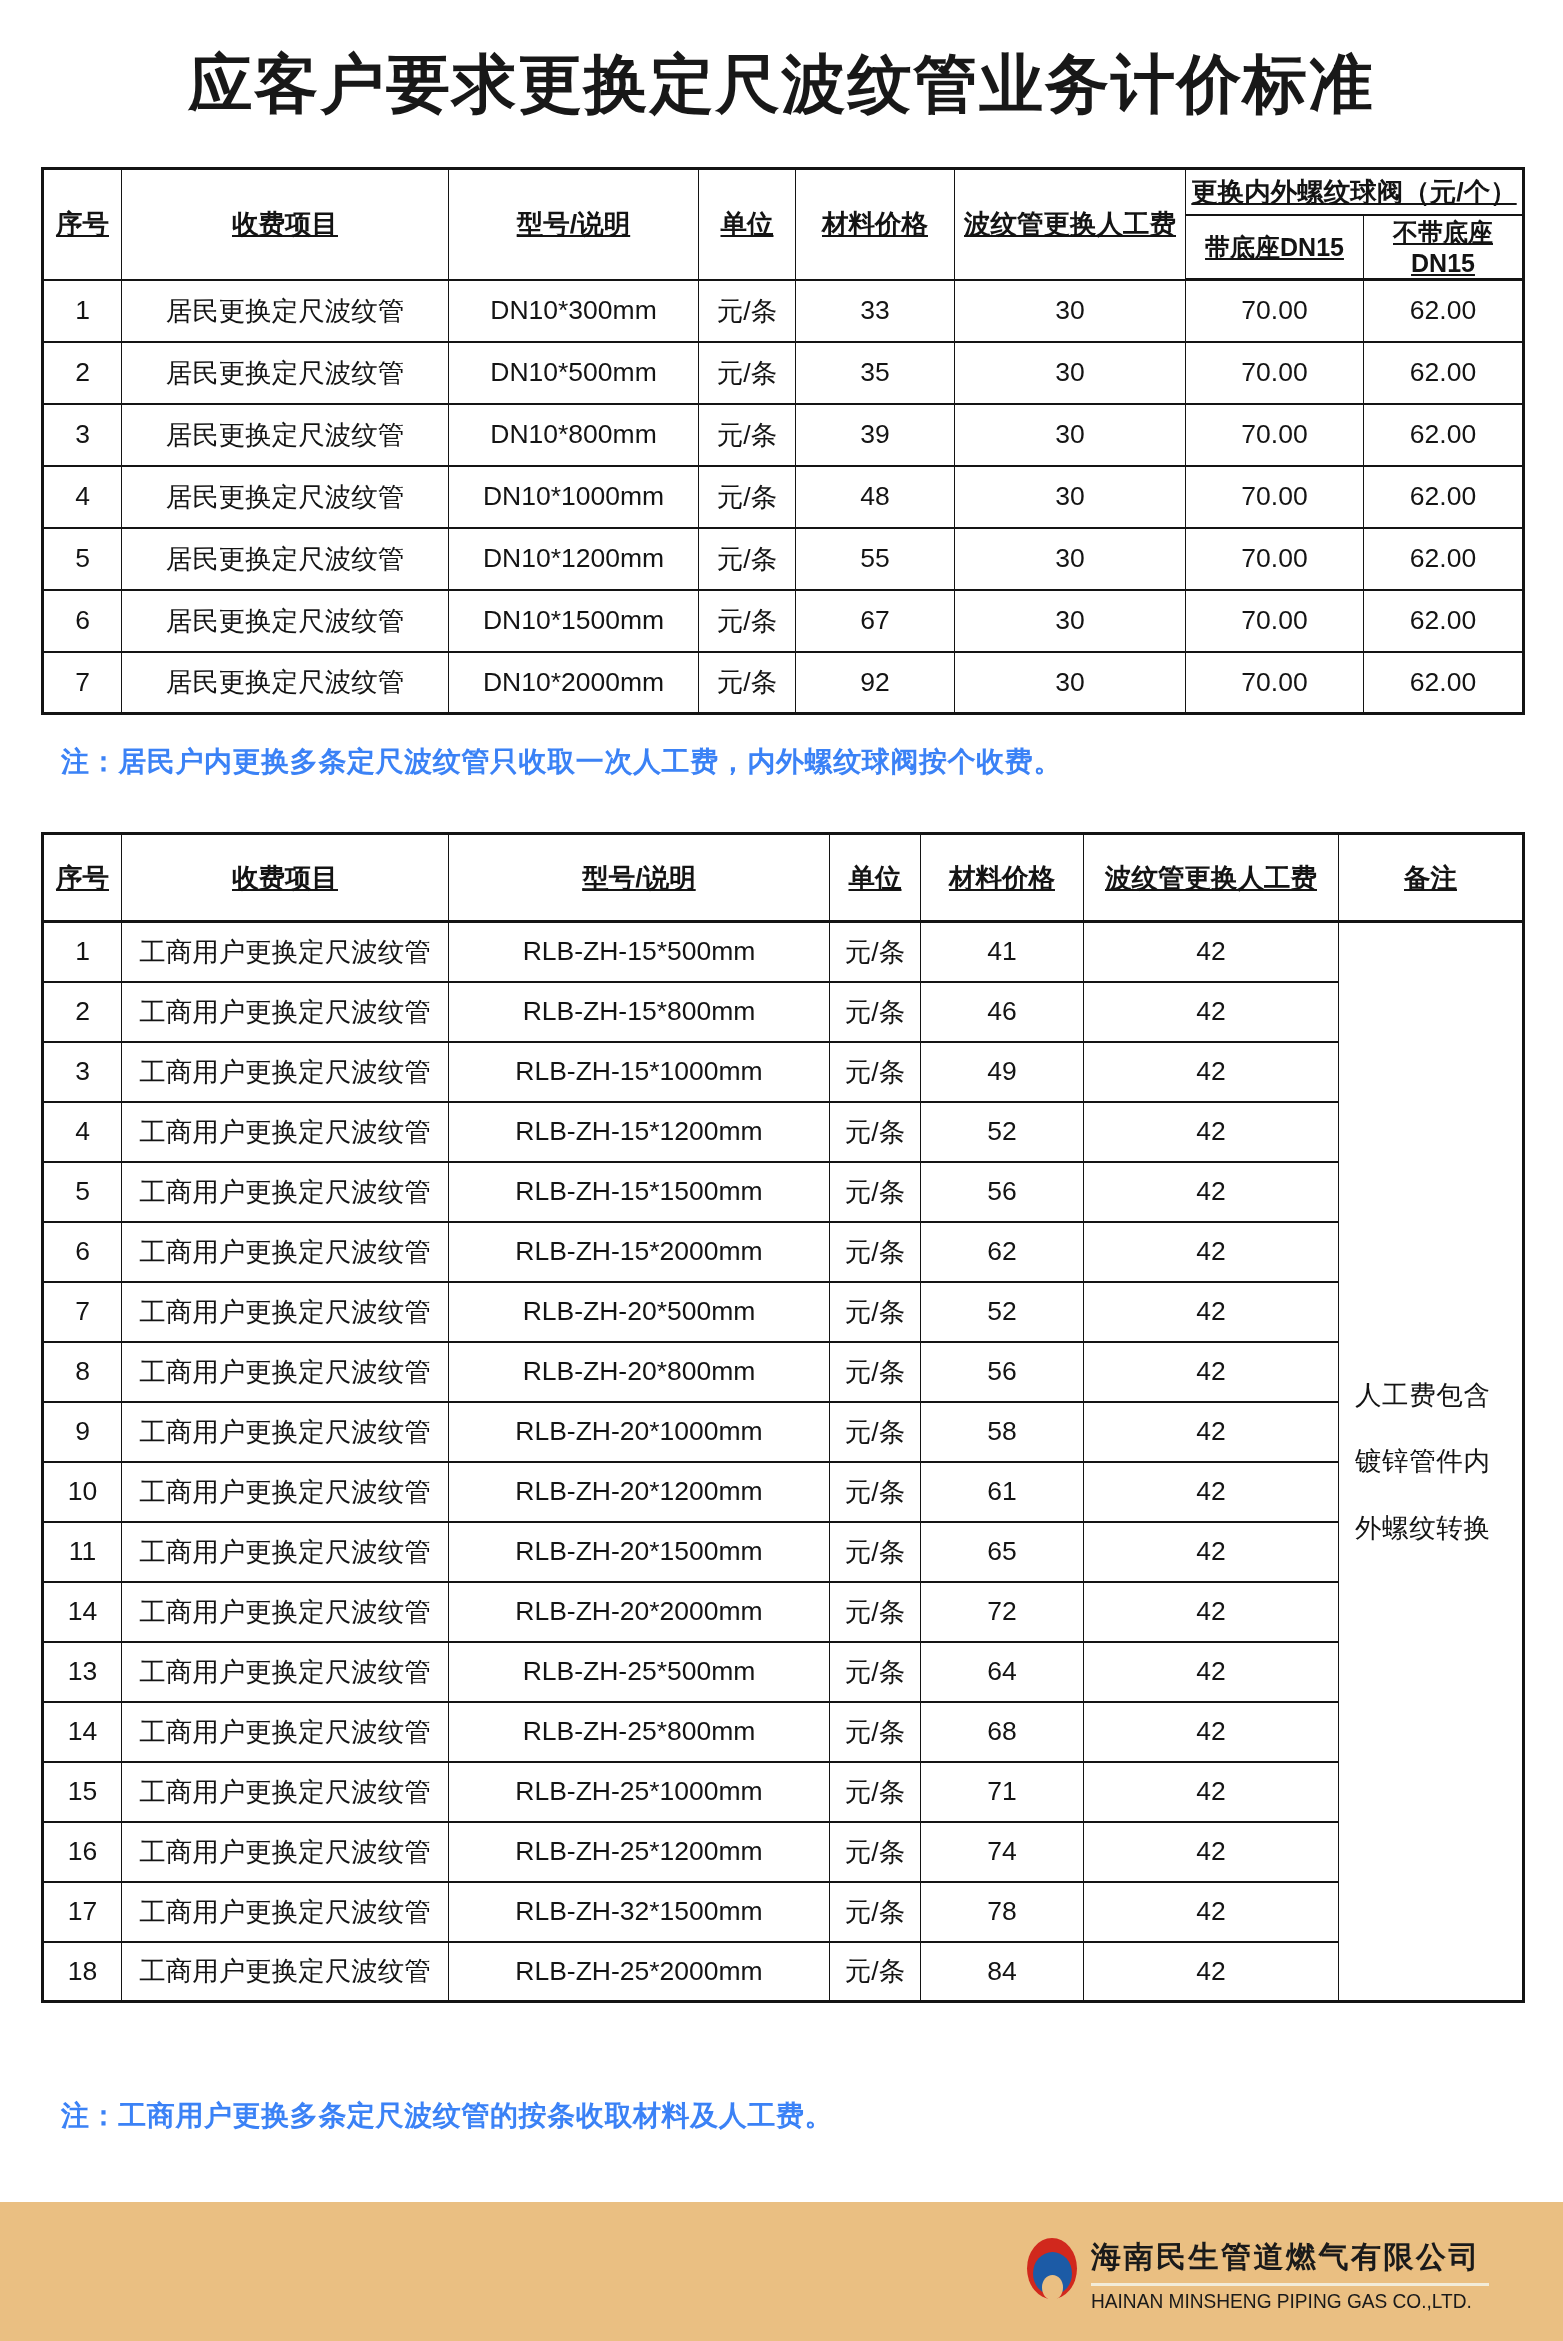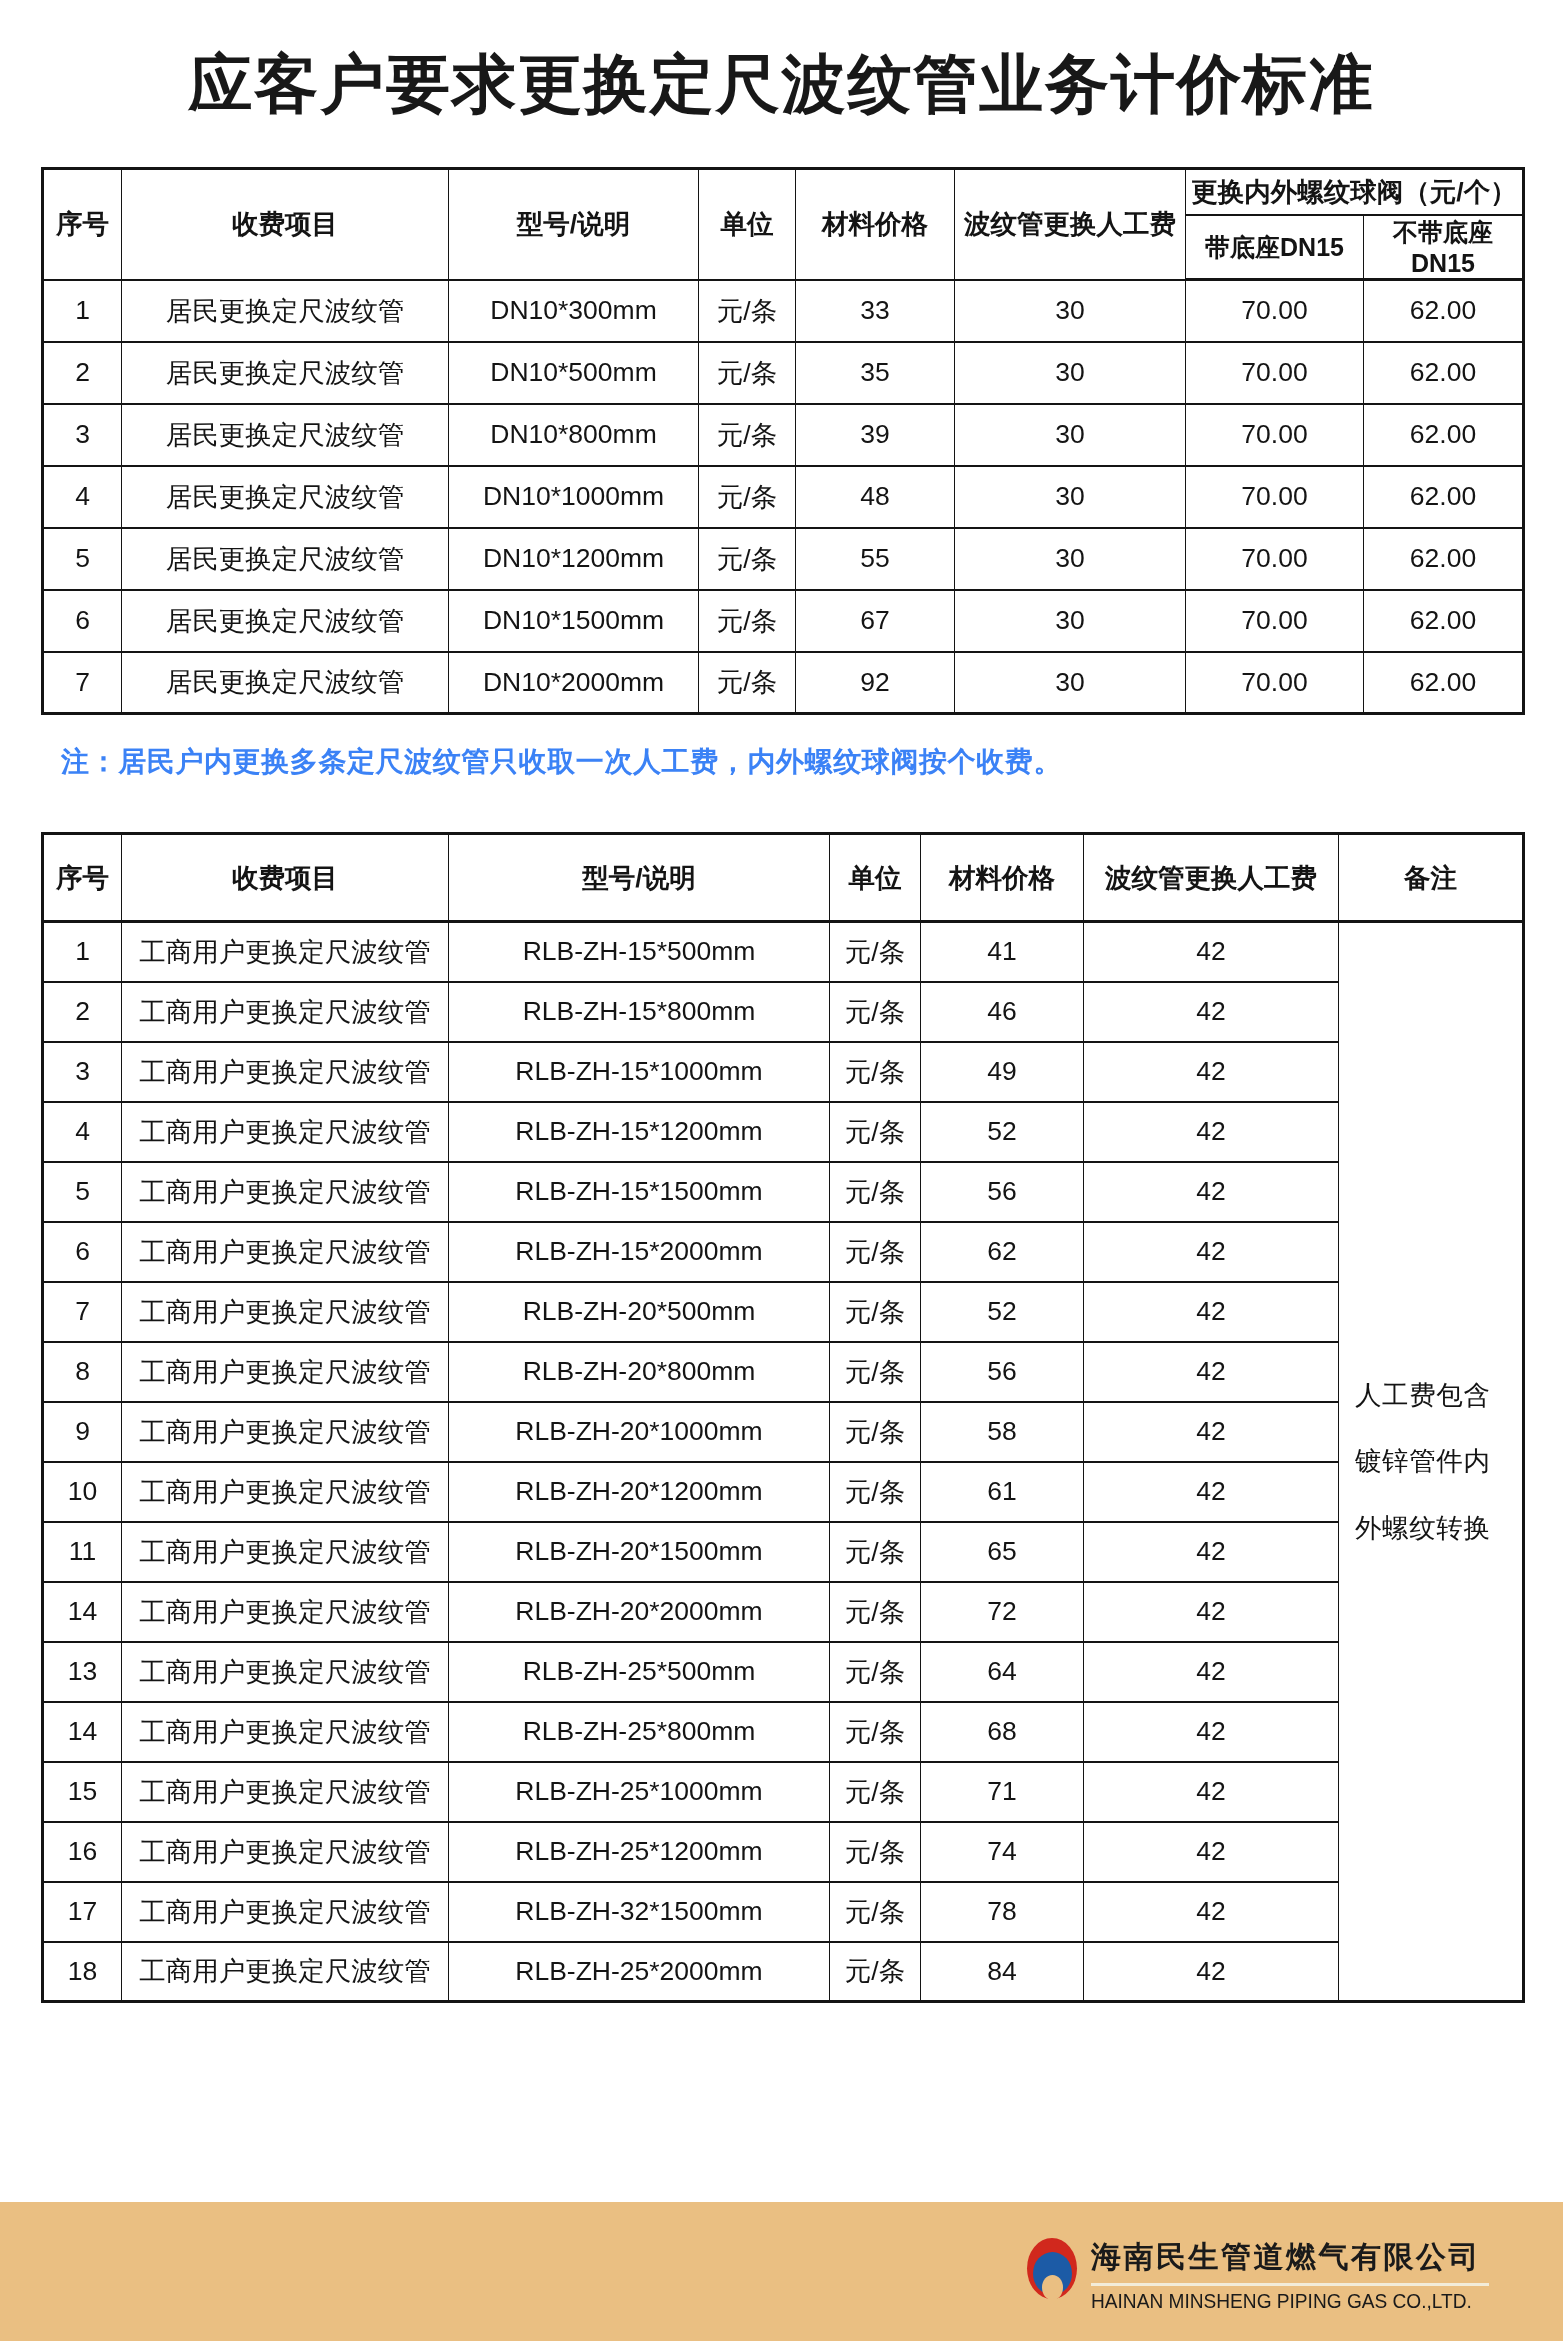--- a/index.html
+++ b/index.html
@@ -22,21 +22,21 @@
     border-collapse:collapse; table-layout:fixed;
     border:3.2px solid #141414; border-top-width:3.8px; border-bottom-width:3.8px;
   }
   .price-table th, .price-table td {
     border:1.6px solid #141414;
     border-top-width:2.5px; border-bottom-width:2.5px;
     text-align:center; vertical-align:middle;
     font-size:26.5px; padding:0 3.8px;
     overflow:hidden;
   }
-  .price-table thead th { font-weight:700; }
+  .price-table thead th { font-weight:700;text-decoration:underline; }
   .price-table thead tr:last-child th { border-bottom-width:3.8px; }
   .price-table tbody td { font-weight:500; }
   
   .t1 { top:167px; }
   .t1 thead tr.hrow1 th { height:44px; }
   .t1 thead tr.hrow2 th { height:42px; font-size:25px; }
   .t1 tbody tr { height:62px; }
   
   .t2 { top:832px; }
   .t2 thead tr { height:88px; }
@@ -353,20 +353,21 @@
           <td>18</td>
           <td>工商用户更换定尺波纹管</td>
           <td>RLB-ZH-25*2000mm</td>
           <td>元/条</td>
           <td>84</td>
           <td>42</td>
         </tr>
       </tbody>
   </table>
 
+  <p class="note note-2">注：工商用户更换多条定尺波纹管的按条收取材料及人工费。</p>
 
   <div class="footer-band" style="background: rgb(234, 191, 130);">
     <div class="logo-group">
       <div class="logo-icon">
         <div class="ring-red" style="background: rgb(209, 40, 29);"></div>
         <div class="ring-blue" style="background: rgb(28, 91, 166);"></div>
         <div class="ring-tan" style="background: rgb(234, 191, 130);"></div>
       </div>
       <div class="logo-text">
         <div class="logo-cn">海南民生管道燃气有限公司</div>

